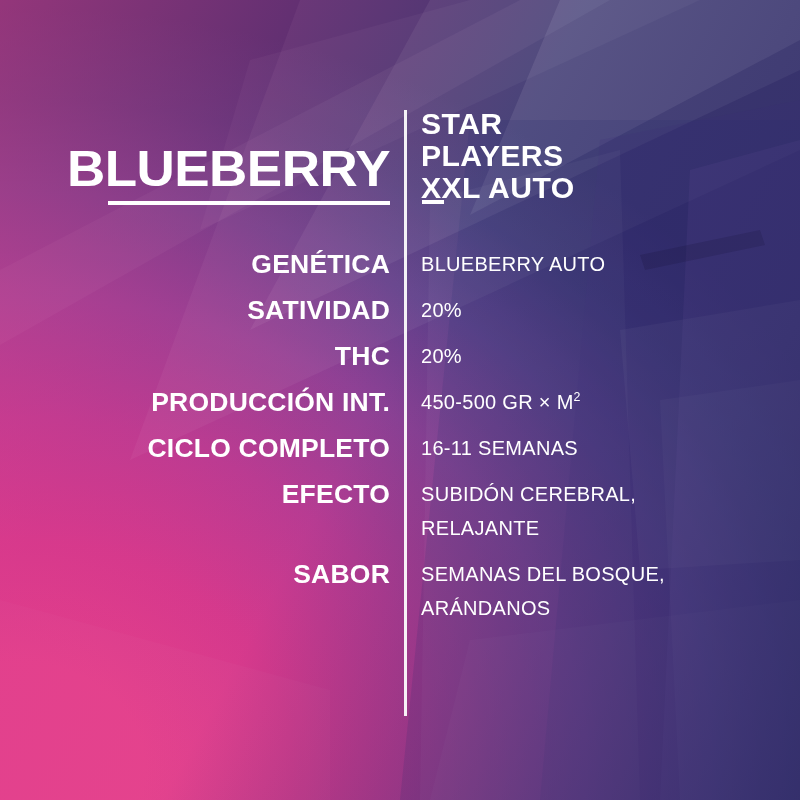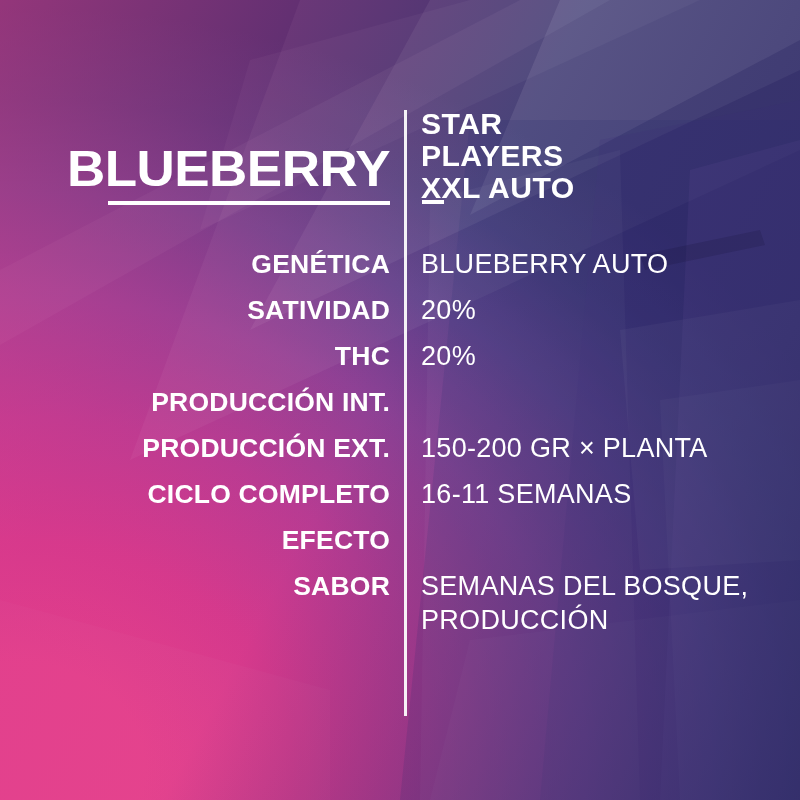--- a/index.html
+++ b/index.html
@@ -124,21 +124,21 @@
     line-height: 34px;
     font-weight: 700;
     letter-spacing: 0.2px;
     transform: scaleX(1.02);
     transform-origin: right center;
     white-space: nowrap;
   }
   .row .value {
     margin-left: 31px;
     color: #ffffff;
-    font-size: 27px;
+    font-size: 20px;
     line-height: 34px;
     font-weight: 400;
     letter-spacing: 0.3px;
     max-width: 360px;
   }
   .row .value .vline { display: block; white-space: nowrap; }
   sup {
     font-size: 0.62em;
     vertical-align: super;
     line-height: 0;
@@ -204,43 +204,44 @@
 
       <div class="row">
         <div class="label">THC</div>
         <div class="value">
           <span class="vline">20%</span>
         </div>
       </div>
 
       <div class="row">
         <div class="label">PRODUCCIÓN INT.</div>
-      </div>
-
-      <div class="row">
-        <div class="label">PRODUCCIÓN EXT.</div>
-        <div class="value">
-          <span class="vline">150-200 GR × PLANTA</span>
-        </div>
-      </div>
+        <div class="value">
+          <span class="vline">450-500 GR × M<sup>2</sup></span>
+        </div>
+      </div>
+
 
       <div class="row">
         <div class="label">CICLO COMPLETO</div>
         <div class="value">
           <span class="vline">16-11 SEMANAS</span>
         </div>
       </div>
 
       <div class="row">
         <div class="label">EFECTO</div>
+        <div class="value">
+          <span class="vline">SUBIDÓN CEREBRAL,</span>
+          <span class="vline">RELAJANTE</span>
+        </div>
       </div>
 
       <div class="row">
         <div class="label">SABOR</div>
         <div class="value">
           <span class="vline">SEMANAS DEL BOSQUE,</span>
-          <span class="vline">PRODUCCIÓN</span>
+          <span class="vline">ARÁNDANOS</span>
         </div>
       </div>
 
     </div>
   </div>
 </div>
 
 </body></html>

